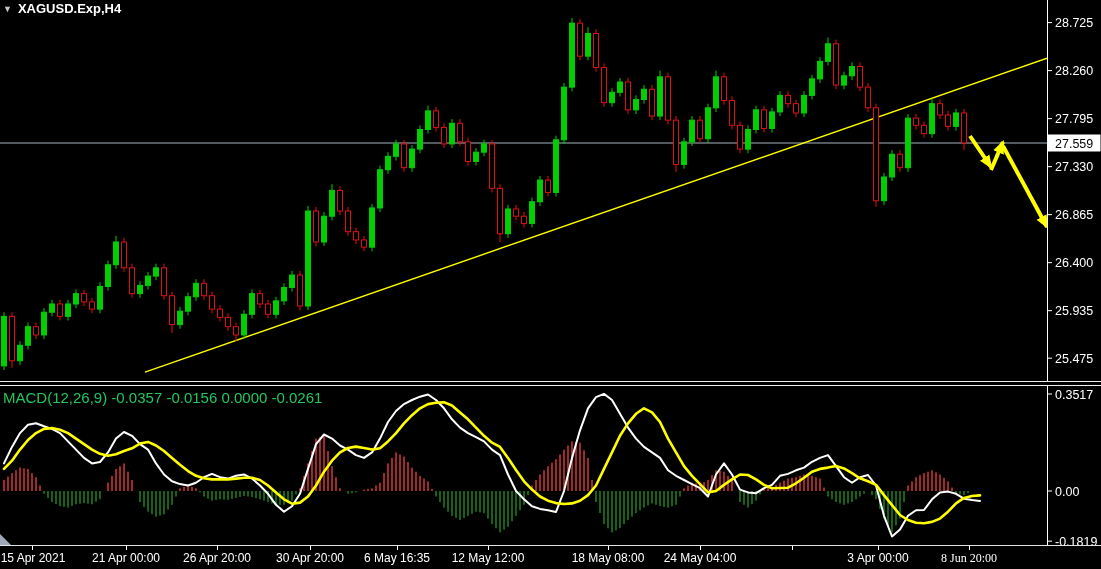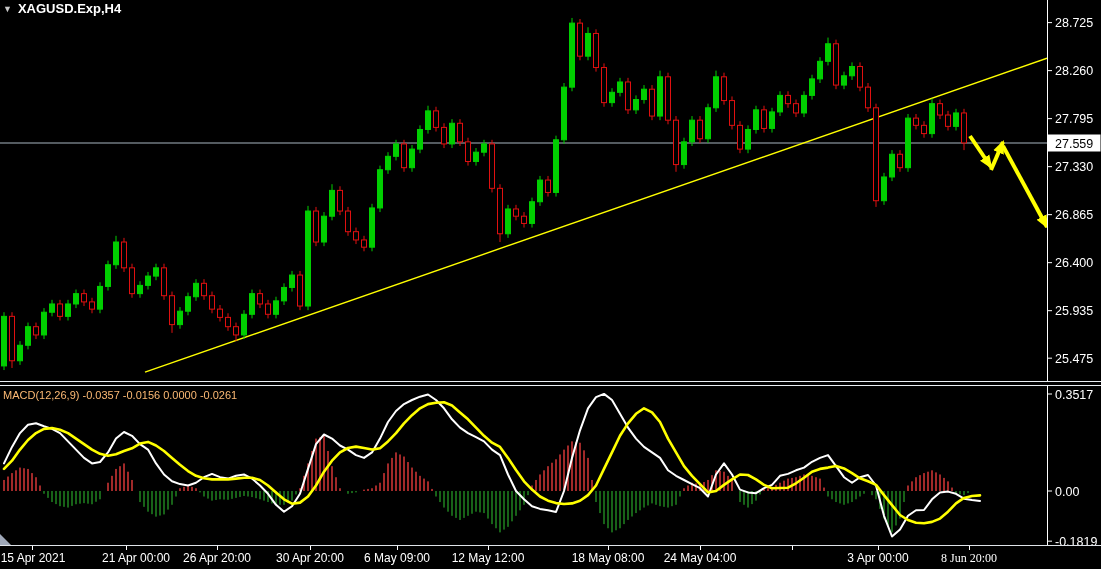--- a/index.html
+++ b/index.html
@@ -2,21 +2,21 @@
 <html><head>
 <meta charset="utf-8">
 <style>
   html,body{margin:0;padding:0;background:#222;}
   .window{position:relative;width:1101px;height:569px;background:#000;overflow:hidden;
           font-family:"Liberation Sans",sans-serif;}
   .titlebar{position:absolute;left:3px;top:1px;z-index:5;color:#fff;font-size:13px;
             white-space:nowrap;display:flex;align-items:center;gap:6px;}
   .titlebar .tri{color:#c8c8c8;font-size:9px;}
   .titlebar .sym{font-weight:bold;}
-  .macd-label{position:absolute;left:3px;top:389px;z-index:5;color:#fdba74;font-size:11px;white-space:nowrap;}
+  .macd-label{position:absolute;left:3px;top:389px;z-index:5;color:#22c55e;font-size:15px;white-space:nowrap;}
   svg{position:absolute;left:0;display:block;}
   #price-pane{top:0;}
   #macd-pane{top:386px;}
   .pane-separator{position:absolute;left:0;top:381px;width:1101px;height:5px;background:#000;
                   border-top:1px solid #e9edf2;border-bottom:1px solid #e9edf2;box-sizing:border-box;}
   .time-axis{position:absolute;left:0;top:545px;width:1101px;height:24px;background:#000;
              border-top:1px solid #dfe3e8;box-sizing:border-box;}
   .time-axis .tick{position:absolute;top:0;width:1px;height:4px;background:#ffffff;}
   .time-axis .tlabel{position:absolute;top:5px;transform:translateX(-50%);color:#fff;
                      font-size:12px;white-space:nowrap;}
@@ -815,27 +815,27 @@
       <line x1="1047" y1="155.16802" x2="1052" y2="155.16802" stroke="#FFFFFF" stroke-width="1"></line>
       <text x="1055" y="159.66802" fill="#FFFFFF" font-size="12.5">-0.1819</text>
     </svg>
 
   <div class="macd-label">MACD(12,26,9) -0.0357 -0.0156 0.0000 -0.0261</div>
 
   <div class="time-axis" id="time-axis">
       <div class="tick" style="left: 32px;"></div>
       <span class="tlabel" style="left: 33px;">15 Apr 2021</span>
       <div class="tick" style="left: 126px;"></div>
-      <span class="tlabel" style="left: 136px;">21 Apr 00:00</span>
+      <span class="tlabel" style="left: 126px;">21 Apr 00:00</span>
       <div class="tick" style="left: 217px;"></div>
       <span class="tlabel" style="left: 217px;">26 Apr 20:00</span>
       <div class="tick" style="left: 310px;"></div>
       <span class="tlabel" style="left: 310px;">30 Apr 20:00</span>
       <div class="tick" style="left: 397px;"></div>
-      <span class="tlabel" style="left: 397px;">6 May 09:00</span>
+      <span class="tlabel" style="left: 397px;">6 May 16:35</span>
       <div class="tick" style="left: 488px;"></div>
       <span class="tlabel" style="left: 488px; text-align: center;">12 May 12:00</span>
       <div class="tick" style="left: 608px;"></div>
       <span class="tlabel" style="left: 608px;">18 May 08:00</span>
       <div class="tick" style="left: 700px;"></div>
       <span class="tlabel" style="left: 700px;">24 May 04:00</span>
       <div class="tick" style="left: 792px;"></div>
       <span class="tlabel" style="left: 792px; margin-top: 48px;">28 May 04:00</span>
       <div class="tick" style="left: 878px;"></div>
       <span class="tlabel" style="left: 878px;">3 Apr 00:00</span>

